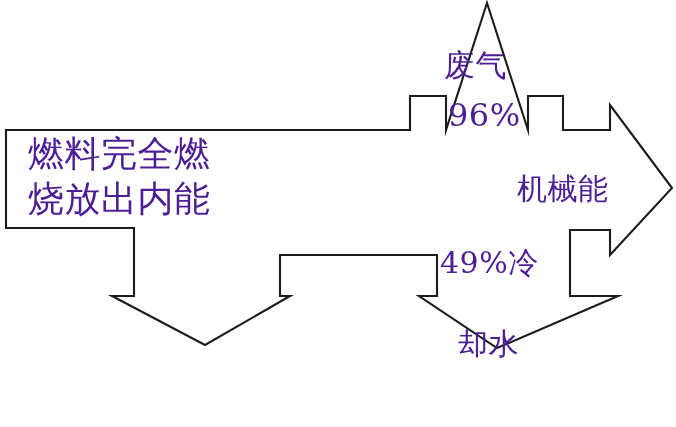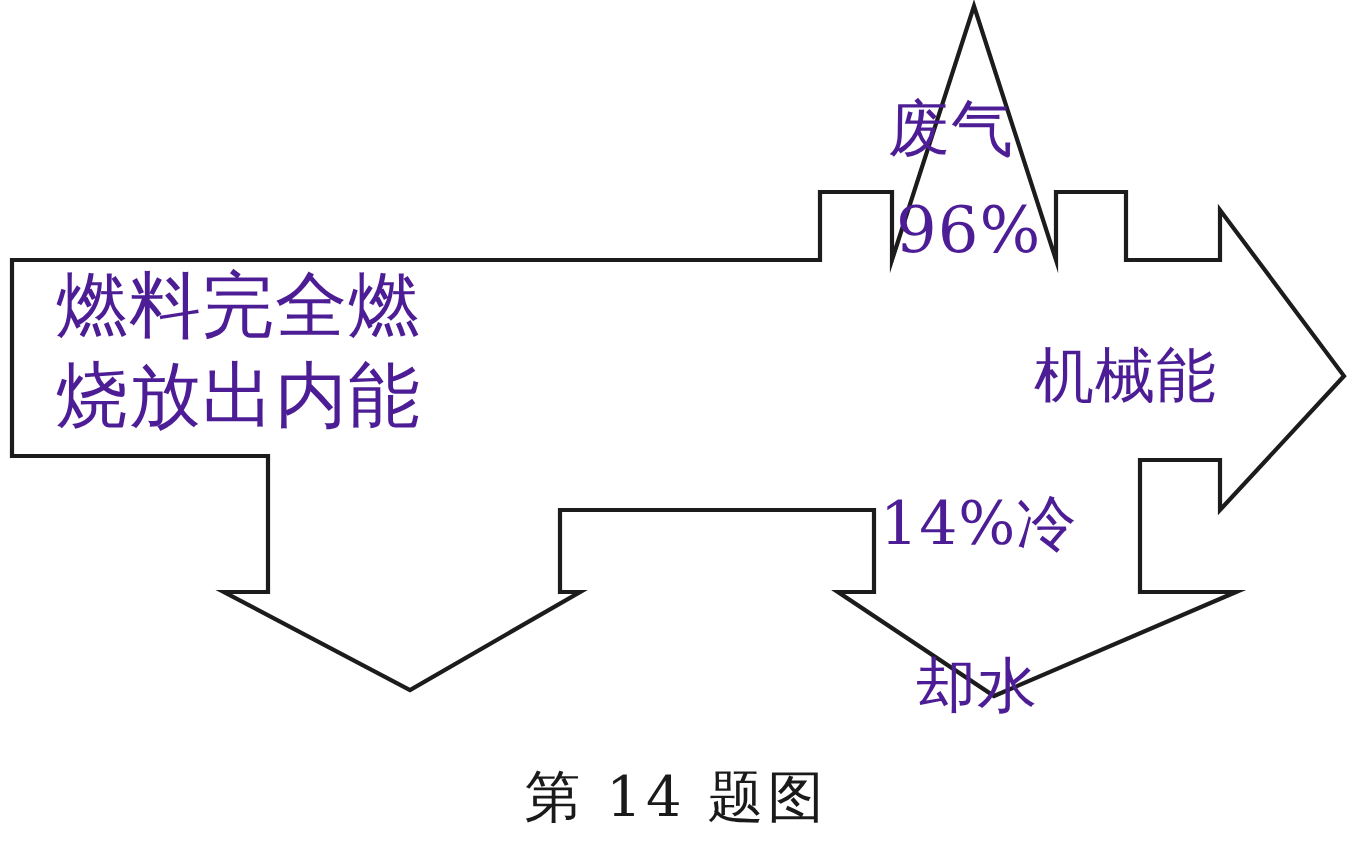--- a/index.html
+++ b/index.html
@@ -150,17 +150,16 @@
   </svg>
 
   <div class="lbl lbl-cjk" id="label-input"><span>燃料完全燃</span><br><span>烧放出内能</span></div>
 
   <div class="lbl lbl-cjk" id="label-waste-name">废气</div>
   <div class="lbl lbl-num" id="label-waste-pct">96%</div>
 
   <div class="lbl lbl-cjk" id="label-output"><br><span>机械能</span></div>
 
 
-  <div class="lbl lbl-cjk" id="label-cooling"><span>14%冷</span><span class="line2">却水</span></div>
+  <div class="lbl lbl-cjk" id="label-cooling"><span>49%冷</span><span class="line2">却水</span></div>
 
-  <div id="figure-caption">第 14 题图</div>
 
 </div>
 
 </body></html>

